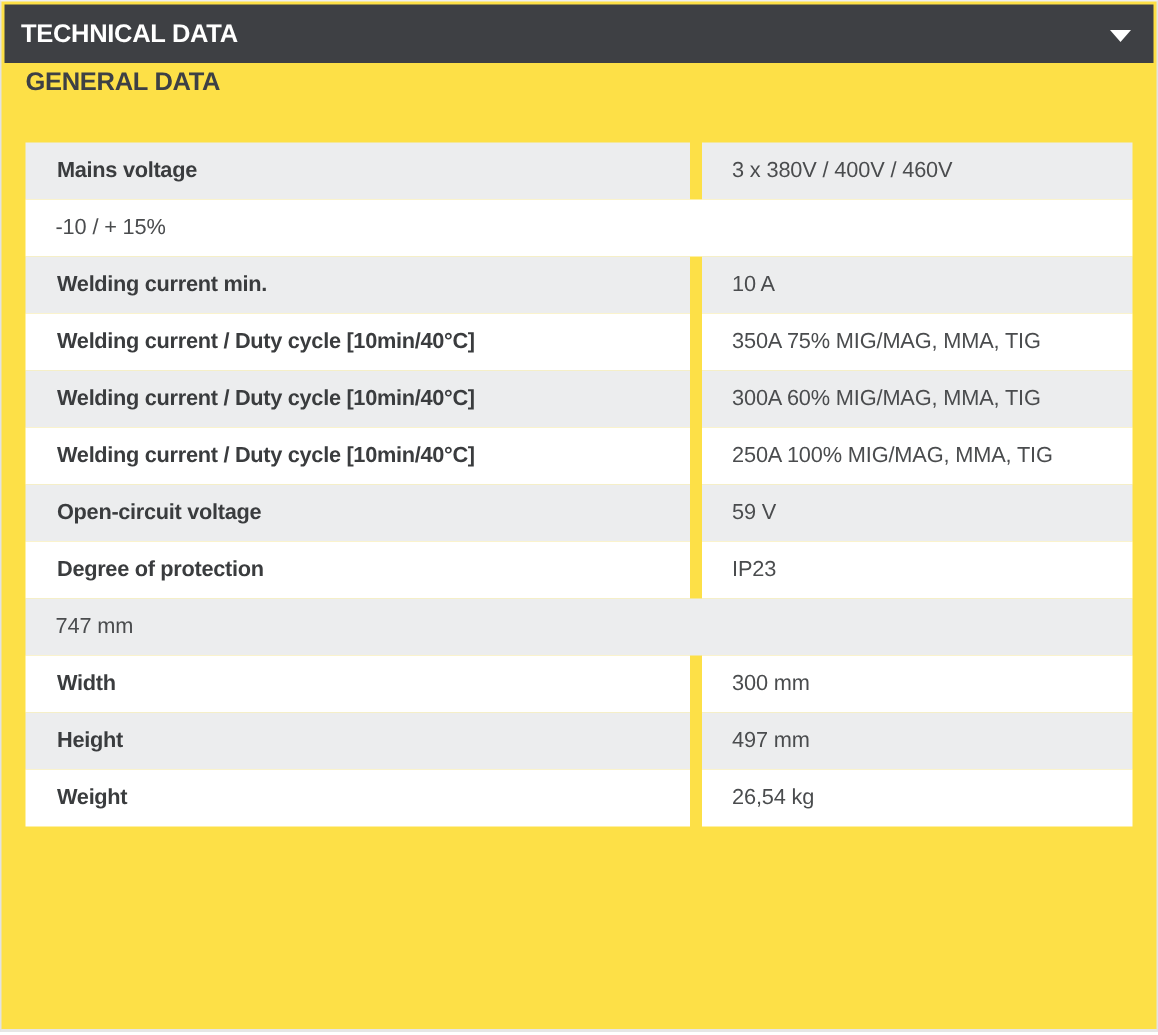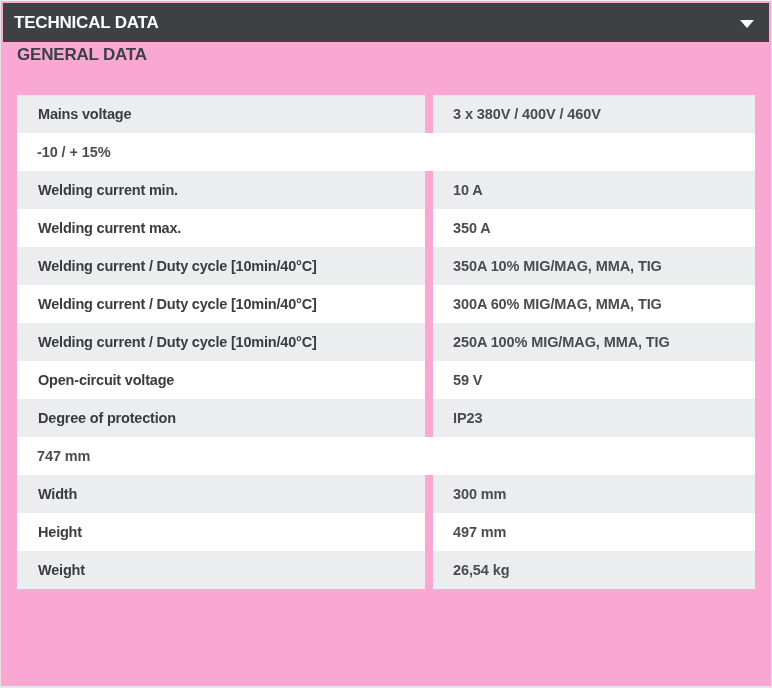--- a/index.html
+++ b/index.html
@@ -10,21 +10,21 @@
     -webkit-font-smoothing: antialiased;
   }
   .page {
     position: relative;
     width: 770px;
     height: 685px;
     border-left: 1px solid #e3e3e3;
     border-right: 1px solid #e3e3e3;
     border-top: 1px solid #f0f0f0;
     border-bottom: 2px solid #e6e6e6;
-    background: #f9a8d4;
+    background: #fde047;
     box-sizing: content-box;
     overflow: hidden;
   }
   
   .bar {
     position: absolute;
     top: 2px;
     left: 2px;
     right: 2px;
     height: 39px;
@@ -66,27 +66,26 @@
   .row {
     display: flex;
     height: 38px;
     column-gap: 8px;
   }
   .cell {
     display: flex;
     align-items: center;
     box-sizing: border-box;
     background: #ffffff;
-    font-weight: bold;
   }
   .row:nth-child(odd) .cell {
     background: #ecedee;
   }
   .cell.label {
-    width: 408px;
+    width: 443px;
     padding-left: 21px;
     font-weight: bold;
     font-size: 14.5px;
     letter-spacing: -0.2px;
     color: #3a3c3e;
   }
   .cell.value {
     flex: 1;
     padding-left: 20px;
     font-size: 14.5px;
@@ -114,28 +113,24 @@
 
   <div class="row">
     <div class="cell value">-10 / + 15%</div>
   </div>
 
   <div class="row">
     <div class="cell label">Welding current min.</div>
     <div class="cell value">10 A</div>
   </div>
 
-  <div class="row">
-    <div class="cell label">Welding current max.</div>
-    <div class="cell value">350 A</div>
-  </div>
 
   <div class="row">
     <div class="cell label">Welding current / Duty cycle [10min/40°C]</div>
-    <div class="cell value">350A 10% MIG/MAG, MMA, TIG</div>
+    <div class="cell value">350A 75% MIG/MAG, MMA, TIG</div>
   </div>
 
   <div class="row">
     <div class="cell label">Welding current / Duty cycle [10min/40°C]</div>
     <div class="cell value">300A 60% MIG/MAG, MMA, TIG</div>
   </div>
 
   <div class="row">
     <div class="cell label">Welding current / Duty cycle [10min/40°C]</div>
     <div class="cell value">250A 100% MIG/MAG, MMA, TIG</div>

